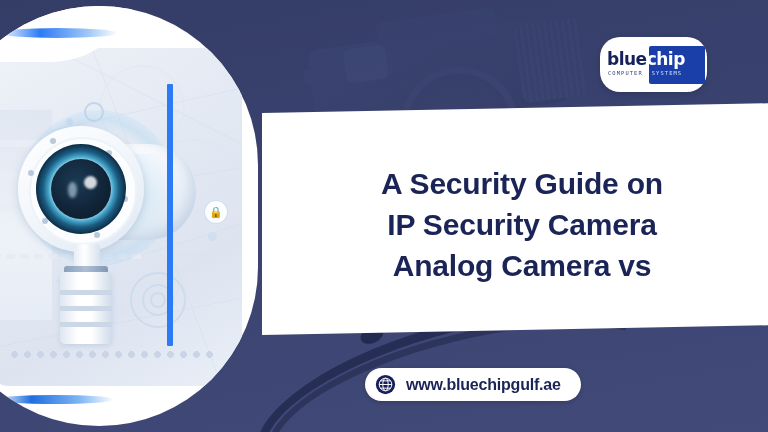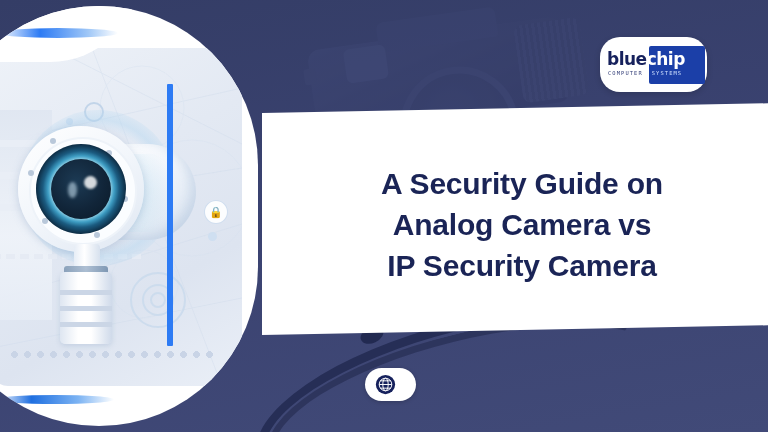--- a/index.html
+++ b/index.html
@@ -482,22 +482,22 @@
     <div class="cam-lens-ring"></div>
   </div>
 
   <div class="strap"></div>
   <div class="strap2"></div>
   <div class="strap-dot"></div>
 
   <div class="panel"></div>
   <div class="panel-inner">
     <div class="headline">A Security Guide on</div>
+    <div class="headline">IP Security Camera</div>
     <div class="headline">Analog Camera vs</div>
-    <div class="headline">IP Security Camera</div>
   </div>
 
   <div class="circle-frame">
     <div class="photo">
 
       <svg class="grid-lines" viewBox="0 0 250 338">
         <g stroke="#cfdbeb" stroke-width="1" fill="none" opacity="0.75">
           <path d="M0 96 L250 40"></path>
           <path d="M0 160 L250 120"></path>
           <path d="M60 0 L250 96"></path>
@@ -577,15 +577,16 @@
     <svg class="globe" viewBox="0 0 24 24">
       <circle cx="12" cy="12" r="11" fill="#16215c"></circle>
       <g stroke="#ffffff" stroke-width="1.1" fill="none">
         <circle cx="12" cy="12" r="7.2"></circle>
         <ellipse cx="12" cy="12" rx="3.1" ry="7.2"></ellipse>
         <line x1="4.8" y1="12" x2="19.2" y2="12"></line>
         <line x1="6" y1="7.8" x2="18" y2="7.8"></line>
         <line x1="6" y1="16.2" x2="18" y2="16.2"></line>
       </g>
     </svg>
+    <span class="url-text">www.bluechipgulf.ae</span>
   </div>
 
 </div>
 
 </body></html>

